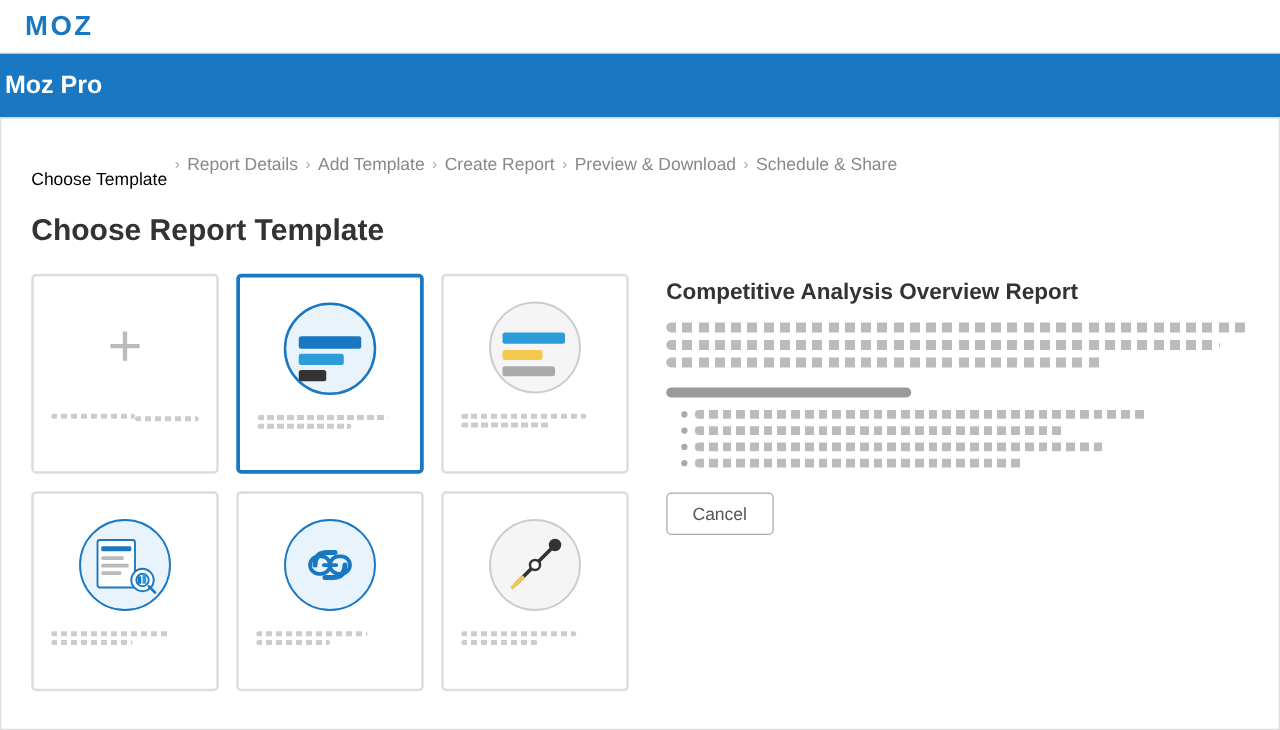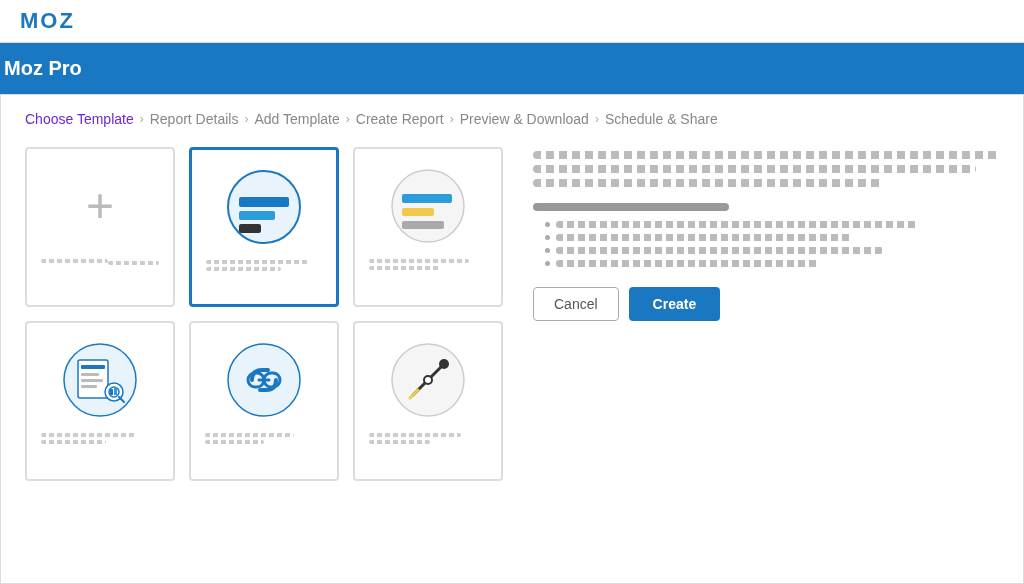--- a/index.html
+++ b/index.html
@@ -52,22 +52,23 @@
       align-items: center;
       gap: 6px;
       margin-bottom: 20px;
       font-size: 14px;
       flex-wrap: wrap;
     }
     .breadcrumb-item {
       color: #888;
     }
     .breadcrumb-item.active {
-      color: #6d28d9;
+      color: #000000;
       font-weight: 500;
+      margin-top: 24px;
     }
     .breadcrumb-separator {
       color: #aaa;
       font-size: 12px;
     }
 
     
     .page-title {
       font-size: 24px;
       font-weight: 600;
@@ -192,21 +193,20 @@
       background: repeating-linear-gradient(
         90deg,
         #bbb 0px, #bbb 7px,
         transparent 7px, transparent 11px
       );
     }
 
     
     .action-buttons {
       display: flex;
-      gap: 10px;
       margin-top: 20px;
     }
     .btn-cancel {
       padding: 8px 20px;
       border: 1px solid #aaa;
       background: #fff;
       color: #555;
       border-radius: 4px;
       font-size: 14px;
       cursor: pointer;
@@ -258,20 +258,21 @@
     <span class="breadcrumb-separator">›</span>
     <span class="breadcrumb-item">Add Template</span>
     <span class="breadcrumb-separator">›</span>
     <span class="breadcrumb-item">Create Report</span>
     <span class="breadcrumb-separator">›</span>
     <span class="breadcrumb-item">Preview &amp; Download</span>
     <span class="breadcrumb-separator">›</span>
     <span class="breadcrumb-item">Schedule &amp; Share</span>
   </nav>
 
+  <h2 class="page-title">Choose Report Template</h2>
 
   <div class="content-layout">
 
     <div class="template-grid">
 
       <div class="template-card">
         <div class="icon-area">
           <span class="plus-icon">+</span>
         </div>
         <div class="card-wavy label-area">
@@ -379,20 +380,21 @@
           <div style="width:100%">
             <div class="card-wavy-line" style="width:78%"></div>
             <div class="card-wavy-line" style="width:52%; margin-bottom:0"></div>
           </div>
         </div>
       </div>
 
     </div>
 
     <div class="detail-panel">
+      <h3 class="detail-title">Competitive Analysis Overview Report</h3>
 
       <div class="detail-text-lines">
         <div class="detail-line full"></div>
         <div class="detail-line long"></div>
         <div class="detail-line medium"></div>
       </div>
 
       <div class="detail-subhead"></div>
 
       <div class="bullet-lines">
@@ -409,18 +411,17 @@
           <div class="bullet-text" style="width: 72%; height:7px"></div>
         </div>
         <div class="bullet-line">
           <div class="bullet-dot"></div>
           <div class="bullet-text" style="width: 58%; height:7px"></div>
         </div>
       </div>
 
       <div class="action-buttons">
         <button class="btn-cancel">Cancel</button>
-        <button class="btn-create">Create</button>
       </div>
     </div>
 
   </div>
 </div>
 
 </body></html>

